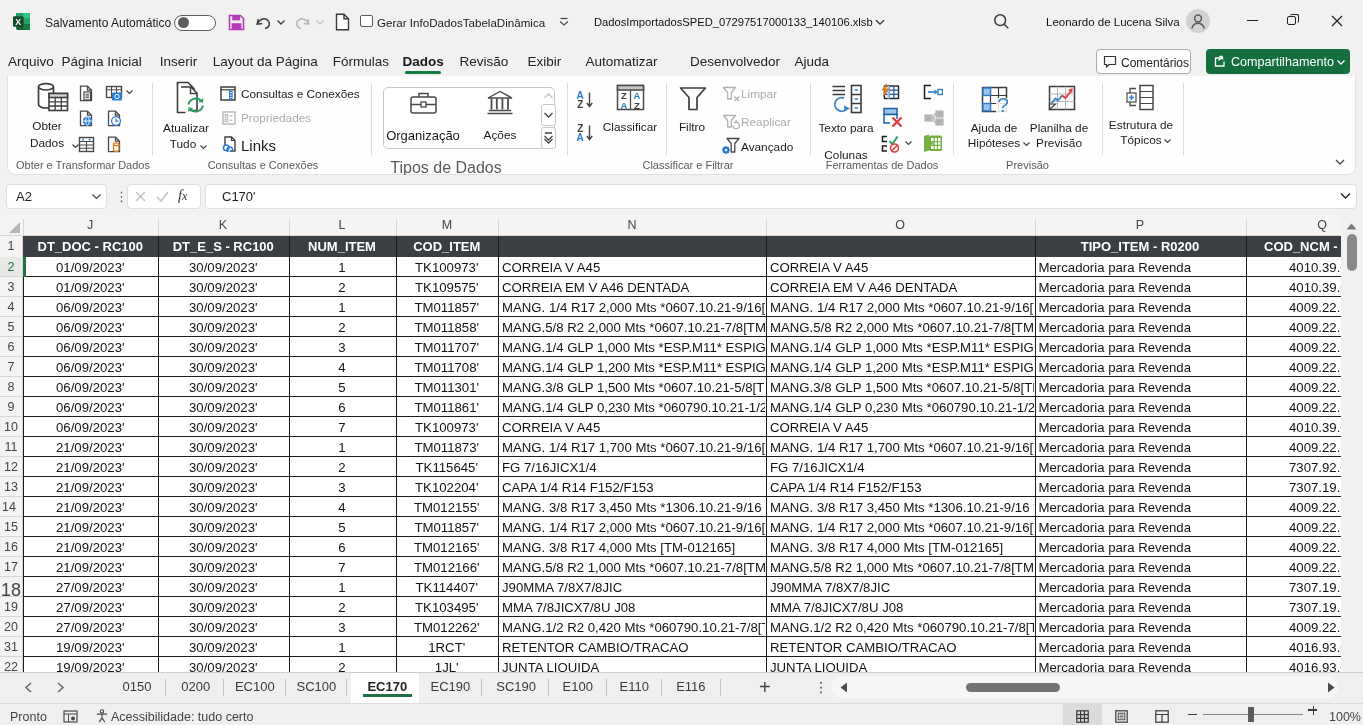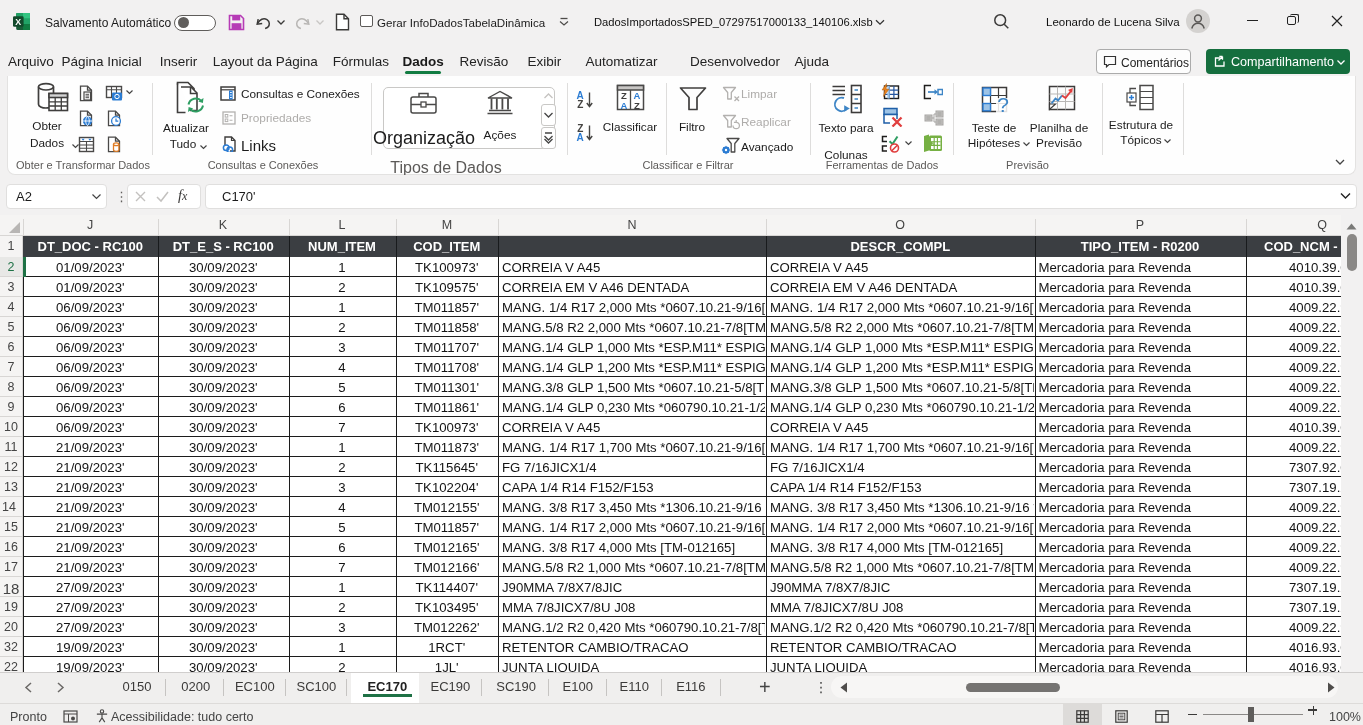--- a/index.html
+++ b/index.html
@@ -198,21 +198,21 @@
 <circle cx="7.8" cy="13.8" r="2.8" fill="none" stroke="#2b7cd3" stroke-width="1.5"></circle>
 </svg>
 <div class="a" style="left:241px;top:137px;font-size:15px;color:#1b1b1b">Links</div>
 <div class="a" style="left:383px;top:87px;width:172px;height:62px;border:1px solid #c9c8c6;border-radius:5px;background:#fff"></div>
 <svg class="a" style="left:409px;top:91px" width="29" height="24" viewBox="0 0 29 24">
 <rect x="2" y="6" width="25" height="16" rx="2" fill="none" stroke="#4a4948" stroke-width="1.5"></rect>
 <path d="M10 6 v-3.5 h9 v3.5" fill="none" stroke="#4a4948" stroke-width="1.5"></path>
 <path d="M2 13.5 h10 M17 13.5 h10" stroke="#4a4948" stroke-width="1.3"></path>
 <rect x="12" y="11" width="5" height="5" fill="none" stroke="#4a4948" stroke-width="1.3"></rect>
 </svg>
-<div class="a ct" style="left:373px;top:128px;width:100px;font-size:18px;color:#1b1b1b">Organização</div>
+<div class="a ct" style="left:373px;top:128px;width:100px;font-size:13px;color:#1b1b1b">Organização</div>
 <svg class="a" style="left:486px;top:89px" width="28" height="27" viewBox="0 0 28 27">
 <path d="M2 9 L14 2.5 L26 9 z" fill="none" stroke="#4a4948" stroke-width="1.4"></path>
 <path d="M5.5 9.5 v11 M10.8 9.5 v11 M16.4 9.5 v11 M22 9.5 v11" stroke="#4a4948" stroke-width="1.8"></path>
 <path d="M3 21.5 h22 M1.5 24.5 h25" stroke="#4a4948" stroke-width="1.5"></path>
 </svg>
 <div class="a ct" style="left:450px;top:128px;width:100px;font-size:11.8px;color:#1b1b1b">Ações</div>
 <svg class="a" style="left:543px;top:92px" width="11" height="8" viewBox="0 0 11 8">
     <path d="M1.5 6 L5.5 2 L9.5 6" fill="none" stroke="#c5c3c1" stroke-width="1.3"></path>
   </svg>
 <div class="a" style="left:541px;top:104px;width:15px;height:22px;border:1px solid #c9c8c6;border-radius:3px;background:#fff"></div>
@@ -321,21 +321,21 @@
 <text x="11.7" y="10.8" font-size="3.4" fill="#fff" text-anchor="middle" font-family="Liberation Sans">J</text>
 </svg>
 <svg class="a" style="left:981px;top:86px" width="29" height="29" viewBox="0 0 29 29">
 <rect x="1.5" y="1.5" width="24" height="24" fill="#fff" stroke="#3c3b3a" stroke-width="1.5"></rect>
 <path d="M1.5 9.5 h24 M1.5 17.5 h24 M9.5 1.5 v24 M17.5 1.5 v24" stroke="#3c3b3a" stroke-width="1.2"></path>
 <rect x="2" y="2" width="7.5" height="7.5" fill="#9dc3e6" stroke="#2b7cd3" stroke-width="1.4"></rect>
 <rect x="2" y="17.5" width="7.5" height="7.3" fill="#9dc3e6" stroke="#2b7cd3" stroke-width="1.4"></rect>
 <rect x="15" y="12" width="14" height="17" fill="#fff" fill-opacity="0.85" stroke="none"></rect>
 <text x="22" y="26" font-size="21" fill="#3d85c6" text-anchor="middle" font-family="Liberation Sans">?</text>
 </svg>
-<div class="a ct" style="left:954px;top:121px;width:80px;font-size:11.8px;color:#1b1b1b">Teste de</div>
+<div class="a ct" style="left:954px;top:121px;width:80px;font-size:11.8px;color:#1b1b1b">Ajuda de</div>
 <div class="a ct" style="left:954px;top:136px;width:80px;font-size:11.8px;color:#1b1b1b">Hipóteses</div>
 <svg class="a" style="left:1048px;top:85px" width="28" height="26" viewBox="0 0 28 26">
 <rect x="1.5" y="1.5" width="25" height="23" fill="#fcfcfc" stroke="#3c3b3a" stroke-width="1.5"></rect>
 <path d="M1.5 9 h25 M1.5 16.5 h25 M9.5 1.5 v23 M17.5 1.5 v23" stroke="#b9b7b5" stroke-width="1"></path>
 <path d="M1.5 19 l6 0 l-6 5.5 z" fill="#fff" stroke="#3c3b3a" stroke-width="1.2"></path>
 <path d="M3.5 18.5 L7.5 13.5 L10 15.5 L14 10.5" fill="none" stroke="#3d85c6" stroke-width="1.9"></path>
 <path d="M14 10.5 L17.5 13 L23 6" fill="none" stroke="#e03e3e" stroke-width="1.9"></path>
 <path d="M24.8 3 l-0.6 5 l-4.2 -3 z" fill="#e03e3e"></path>
 </svg>
 <div class="a ct" style="left:1019px;top:121px;width:80px;font-size:11.8px;color:#1b1b1b">Planilha de</div>
@@ -431,36 +431,35 @@
 <div class="a ct" style="left:0;top:265px;width:22px;font-size:12.5px;color:#444">13</div>
 <div class="a" style="left:0;top:282px;width:22px;height:20px;border-bottom:1px solid #d8d6d4"></div>
 <div class="a ct" style="left:0;top:285px;width:18px;font-size:12.5px;color:#444">14</div>
 <div class="a" style="left:0;top:302px;width:22px;height:20px;border-bottom:1px solid #d8d6d4"></div>
 <div class="a ct" style="left:0;top:305px;width:22px;font-size:12.5px;color:#444">15</div>
 <div class="a" style="left:0;top:322px;width:22px;height:20px;border-bottom:1px solid #d8d6d4"></div>
 <div class="a ct" style="left:0;top:325px;width:22px;font-size:12.5px;color:#444">16</div>
 <div class="a" style="left:0;top:342px;width:22px;height:20px;border-bottom:1px solid #d8d6d4"></div>
 <div class="a ct" style="left:0;top:345px;width:22px;font-size:12.5px;color:#444">17</div>
 <div class="a" style="left:0;top:362px;width:22px;height:20px;border-bottom:1px solid #d8d6d4"></div>
-<div class="a ct" style="left:0;top:365px;width:22px;font-size:15px;color:#444">18</div>
+<div class="a ct" style="left:0;top:365px;width:22px;font-size:18px;color:#444">18</div>
 <div class="a" style="left:0;top:382px;width:22px;height:20px;border-bottom:1px solid #d8d6d4"></div>
 <div class="a ct" style="left:0;top:385px;width:22px;font-size:12.5px;color:#444">19</div>
 <div class="a" style="left:0;top:402px;width:22px;height:20px;border-bottom:1px solid #d8d6d4"></div>
 <div class="a ct" style="left:0;top:405px;width:22px;font-size:12.5px;color:#444">20</div>
 <div class="a" style="left:0;top:422px;width:22px;height:20px;border-bottom:1px solid #d8d6d4"></div>
-<div class="a ct" style="left:0;top:425px;width:22px;font-size:12.5px;color:#444">32</div>
+<div class="a ct" style="left:0;top:425px;width:22px;font-size:12.5px;color:#444">31</div>
 <div class="a" style="left:0;top:442px;width:22px;height:20px;border-bottom:1px solid #d8d6d4"></div>
 <div class="a ct" style="left:0;top:445px;width:22px;font-size:12.5px;color:#444">22</div>
 <div class="a" style="left:23px;top:42px;width:2.5px;height:20px;background:#1e7145;z-index:3"></div>
 <div class="a" style="left:22.5px;top:21px;width:1318.5px;height:21px;background:#3b3e42"></div>
 <div class="a ct" style="left:22.5px;top:24px;width:135.5px;font-size:13px;font-weight:bold;color:#fff;overflow:hidden;white-space:nowrap">DT_DOC - RC100</div>
 <div class="a ct" style="left:158px;top:24px;width:130.5px;font-size:13px;font-weight:bold;color:#fff;overflow:hidden;white-space:nowrap">DT_E_S - RC100</div>
 <div class="a ct" style="left:288.5px;top:24px;width:107.0px;font-size:13px;font-weight:bold;color:#fff;overflow:hidden;white-space:nowrap">NUM_ITEM</div>
 <div class="a ct" style="left:395.5px;top:24px;width:102.5px;font-size:13px;font-weight:bold;color:#fff;overflow:hidden;white-space:nowrap">COD_ITEM</div>
-<div class="a ct" style="left:766px;top:24px;width:268.5px;font-size:13px;font-weight:bold;color:#fff;overflow:hidden;white-space:nowrap">DESCR_COMPL</div>
 <div class="a ct" style="left:1034.5px;top:24px;width:211.0px;font-size:13px;font-weight:bold;color:#fff;overflow:hidden;white-space:nowrap">TIPO_ITEM - R0200</div>
 <div class="a" style="left:1264px;top:24px;width:77px;font-size:13px;font-weight:bold;color:#fff;overflow:hidden;white-space:nowrap">COD_NCM - R</div>
 <div class="a" style="left:158px;top:21px;width:1px;height:21px;background:#191b1d"></div>
 <div class="a" style="left:288.5px;top:21px;width:1px;height:21px;background:#191b1d"></div>
 <div class="a" style="left:395.5px;top:21px;width:1px;height:21px;background:#191b1d"></div>
 <div class="a" style="left:498px;top:21px;width:1px;height:21px;background:#191b1d"></div>
 <div class="a" style="left:766px;top:21px;width:1px;height:21px;background:#191b1d"></div>
 <div class="a" style="left:1034.5px;top:21px;width:1px;height:21px;background:#191b1d"></div>
 <div class="a" style="left:1245.5px;top:21px;width:1px;height:21px;background:#191b1d"></div>
 <div class="a" style="left:22.5px;top:61px;width:1318.5px;height:1px;background:#1c1c1c"></div>

